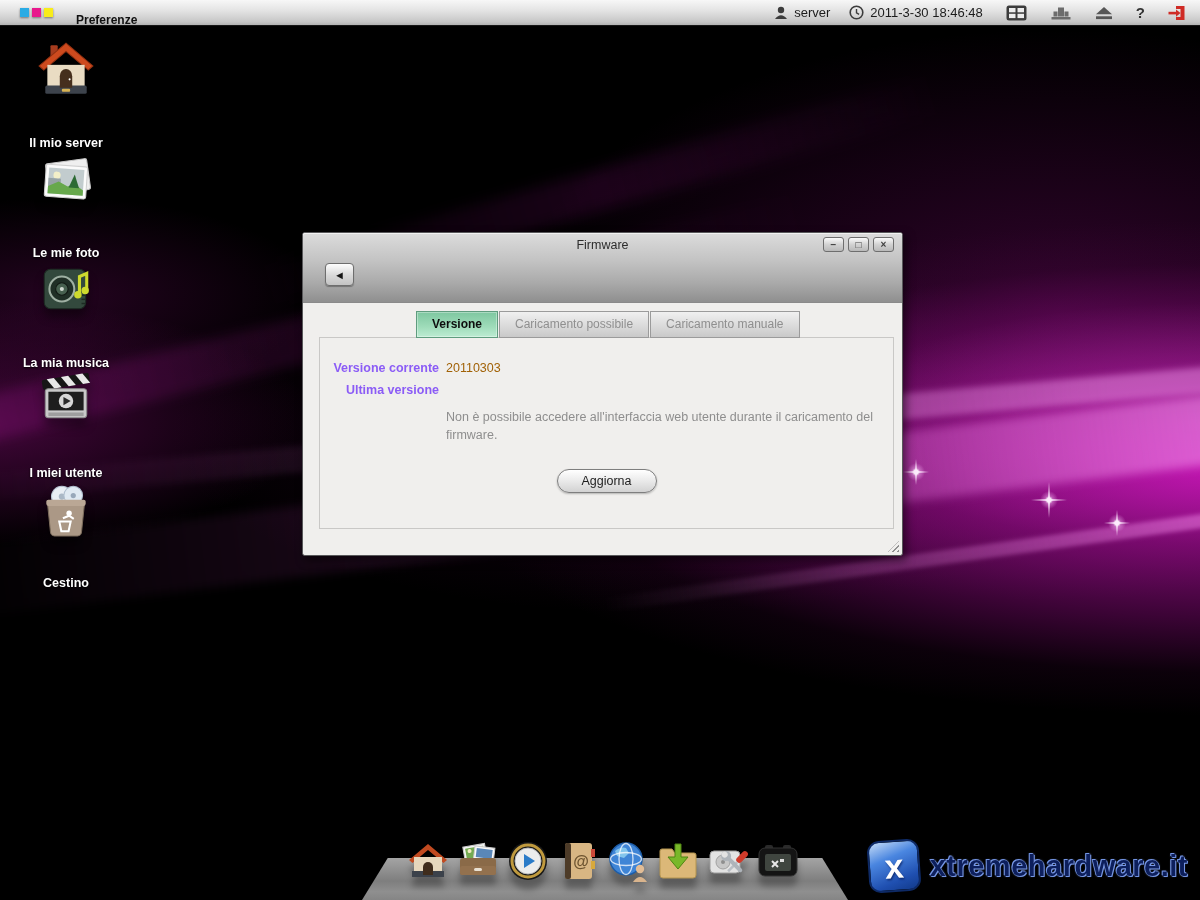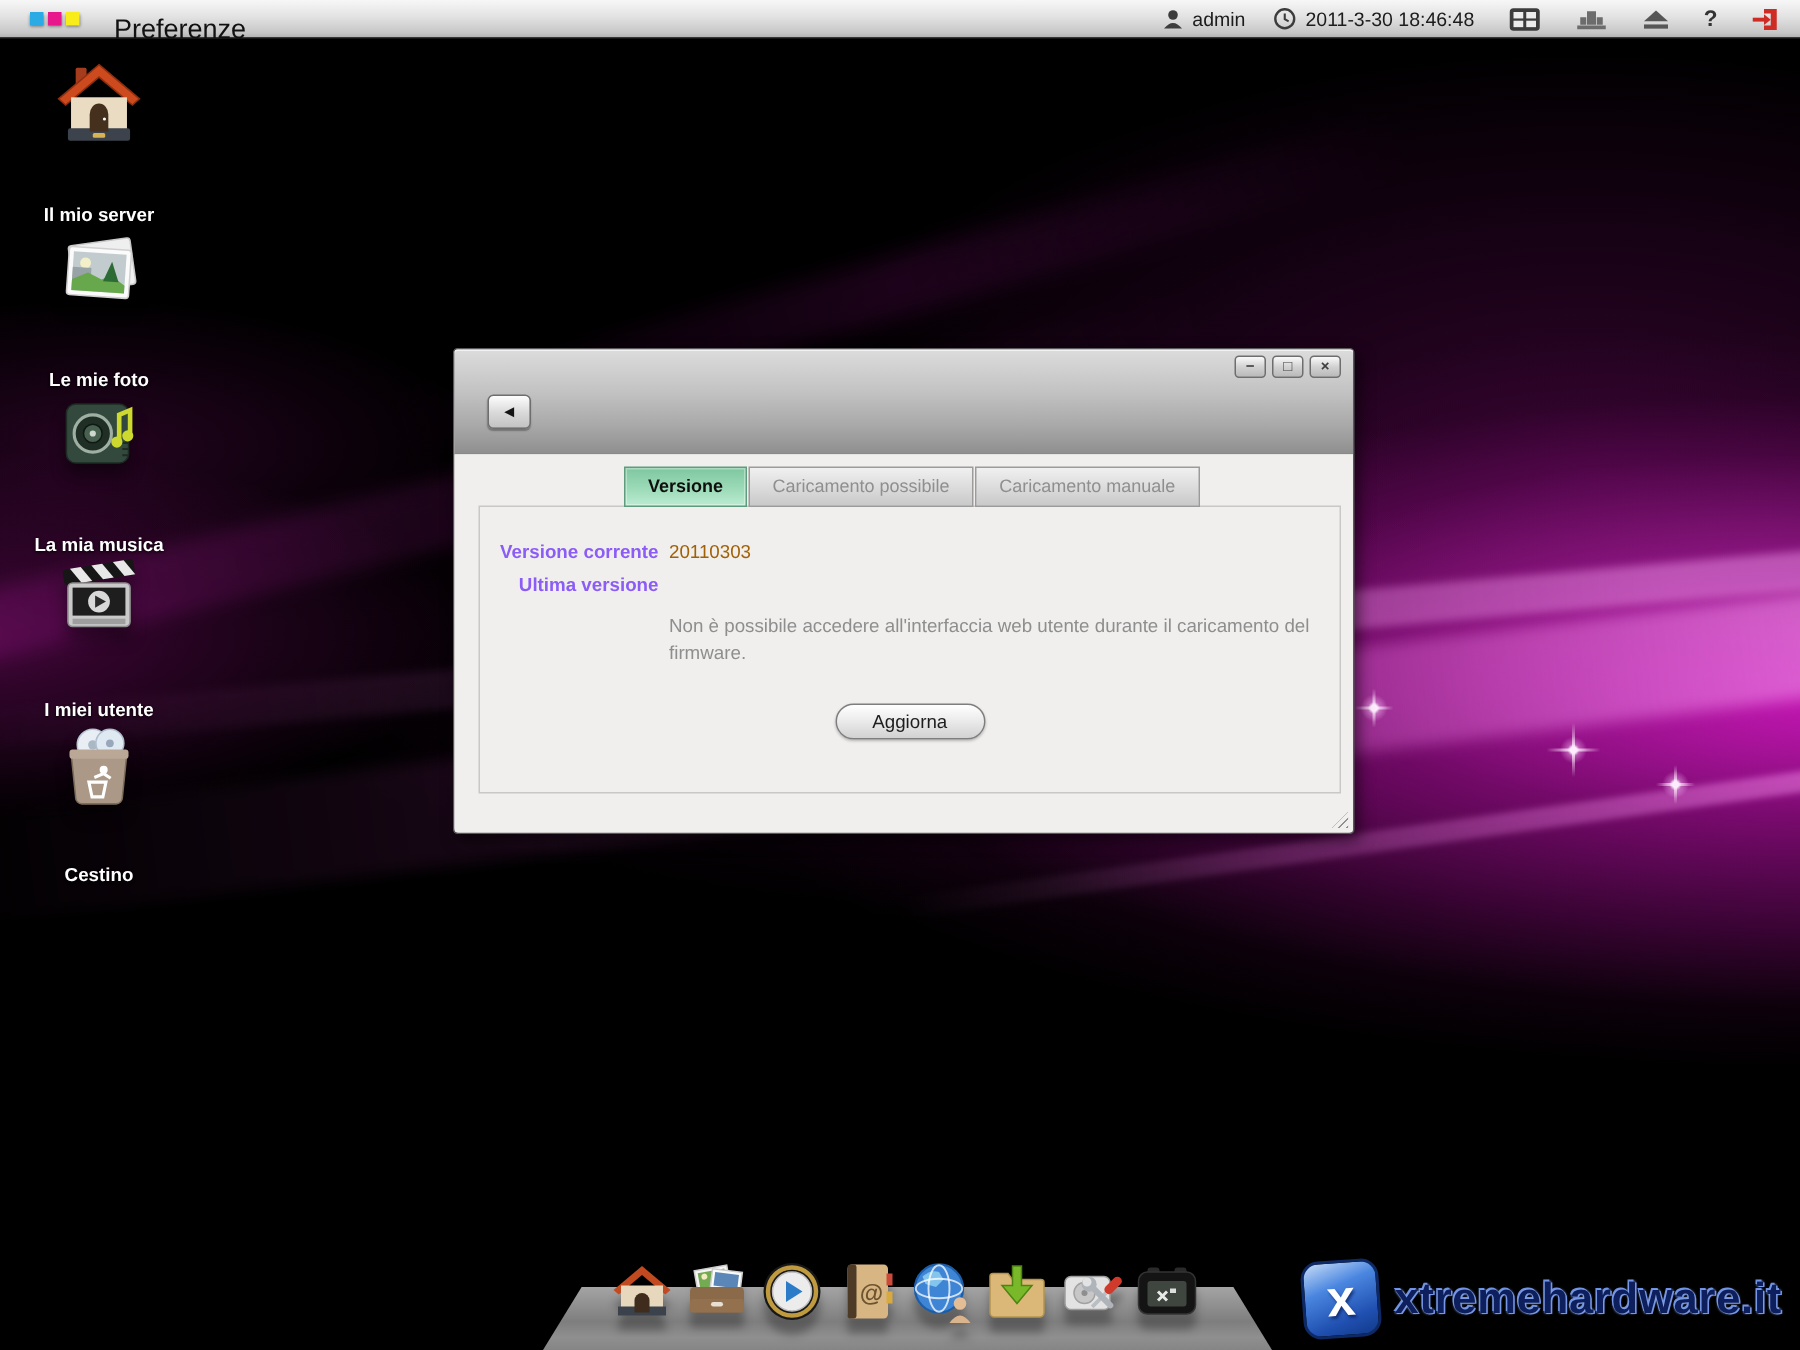--- a/index.html
+++ b/index.html
@@ -37,21 +37,21 @@
   .sp1 { left:903px; top:459px; width:26px; height:26px; }
   .sp2 { left:1031px; top:482px; width:36px; height:36px; }
   .sp3 { left:1104px; top:510px; width:26px; height:26px; }
 
   
   .menubar { position:absolute; top:0; left:0; right:0; height:26px; z-index:60;
     background:linear-gradient(#f7f7f7, #e2e2e2 45%, #c6c6c6 88%, #b2b2b2);
     border-bottom:1px solid #161616; display:flex; align-items:center; }
   .logo-squares { display:flex; gap:3px; margin-left:20px; }
   .logo-squares i { width:9px; height:9px; display:block; box-shadow:0 1px 2px rgba(0,0,0,0.45); }
-  .menu-label { margin-left:23px; font-size:18px; font-weight:normal; color:#111; cursor:default;margin-top:14px; }
+  .menu-label { margin-left:23px; font-size:12px; font-weight:bold; color:#111; cursor:default;margin-top:14px; }
   .mb-right { margin-left:auto; display:flex; align-items:center; margin-right:14px; }
   .mb-right .txt { font-size:13px; color:#1c1c1c; }
   .mb-gap-s { margin-left:6px; } .mb-gap-m { margin-left:19px; } .mb-gap-l { margin-left:23px; }
   .help-glyph { font-size:15px; font-weight:bold; color:#333; }
 
   
   .desktop-icons { position:absolute; left:10px; top:40px; width:112px; z-index:10; }
   .dicon { height:110px; display:flex; flex-direction:column; align-items:center; cursor:default;justify-content:space-between; }
   .dicon svg { width:58px; height:58px; filter:drop-shadow(0 8px 5px rgba(0,0,0,0.40)); }
   .dicon span { margin-top:11px; color:#fff; font-weight:bold; font-size:12.5px;
@@ -134,21 +134,21 @@
       <i style="background:#2aabe4"></i>
         <i style="background:#e8188c"></i>
         <i style="background:#f8ec1a"></i>
     </div>
     <span class="menu-label">Preferenze</span>
     <div class="mb-right">
       <svg width="14" height="14" viewBox="0 0 14 14">
           <circle cx="7" cy="4" r="3.2" fill="#3c3c3c"></circle>
           <path d="M1 13 q6 -7.5 12 0 Z" fill="#3c3c3c"></path>
         </svg>
-      <span class="txt mb-gap-s">admin</span>
+      <span class="txt mb-gap-s">server</span>
       <svg class="mb-gap-m" width="15" height="15" viewBox="0 0 15 15">
           <circle cx="7.5" cy="7.5" r="6.3" fill="none" stroke="#3c3c3c" stroke-width="1.6"></circle>
           <path d="M7.5 4 v3.8 l2.6 1.5" stroke="#3c3c3c" stroke-width="1.4" fill="none"></path>
         </svg>
       <span class="txt mb-gap-s">2011-3-30 18:46:48</span>
       <svg class="mb-gap-l" width="21" height="16" viewBox="0 0 21 16">
           <rect x="0.5" y="0.5" width="20" height="15" rx="2.5" fill="#3c3c3c"></rect>
           <rect x="3" y="3" width="6.5" height="4.3" fill="#ececec"></rect>
           <rect x="11.5" y="3" width="6.5" height="4.3" fill="#ececec"></rect>
           <rect x="3" y="8.8" width="6.5" height="4.3" fill="#ececec"></rect>
@@ -247,20 +247,21 @@
         <circle cx="31" cy="32" r="2.6" fill="#fff"></circle>
         <path d="M25 37 l6 -2.5 4.5 3" stroke="#fff" stroke-width="2" fill="none"></path>
         <path d="M21.5 40 l2 9.5 h7 l2 -9.5 Z" fill="none" stroke="#fff" stroke-width="2"></path>
       </svg>
       <span>Cestino</span>
     </div>
   </div>
 
   <div class="window">
     <div class="titlebar">
+      <span class="wtitle">Firmware</span>
       <div class="winbtns">
         <button class="winbtn">−</button>
         <button class="winbtn">□</button>
         <button class="winbtn">×</button>
       </div>
       <button class="backbtn">◄</button>
     </div>
     <div class="wcontent">
       <div class="tabs">
         <div class="tab active">Versione</div>

